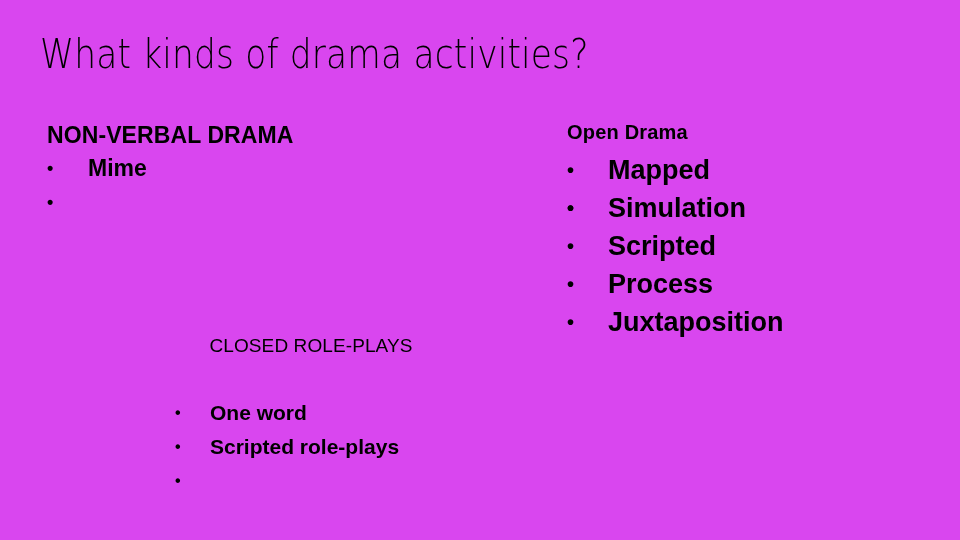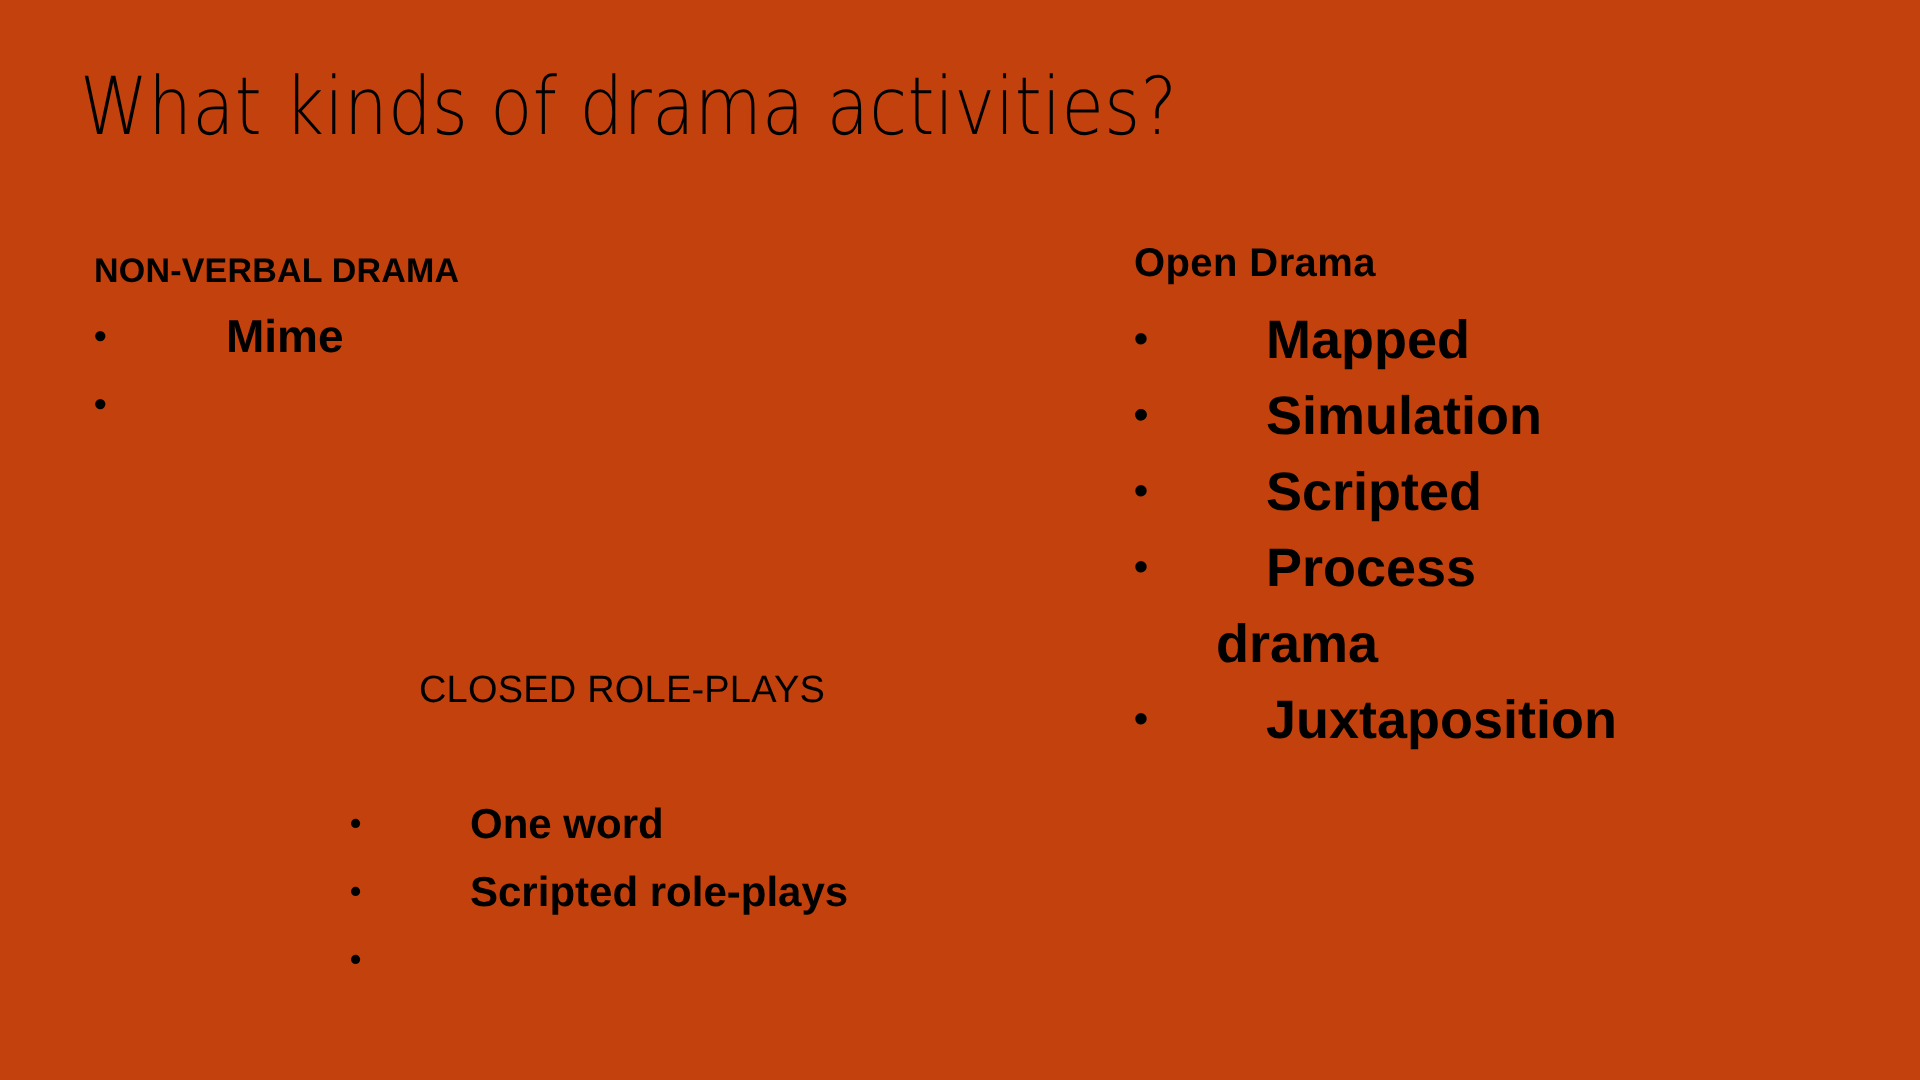--- a/index.html
+++ b/index.html
@@ -9,21 +9,21 @@
     background: #ffffff;
   }
   body {
     font-family: "DejaVu Sans", sans-serif;
     color: #000000;
   }
   #slide {
     position: relative;
     width: 960px;
     height: 540px;
-    background: #c2410c;
+    background: #d946ef;
     overflow: hidden;
   }
 
   
   .slide-title {
     position: absolute;
     left: 40px;
     top: 30px;
     width: 880px;
     font-family: "DejaVu Sans", sans-serif;
@@ -61,30 +61,29 @@
   }
   ul.bullets > li > .bullet-dot {
     position: absolute;
     left: 0;
     top: 0;
     display: inline-block;
     text-align: left;
   }
   ul.bullets > li > .bullet-text {
     display: inline-block;
-    margin-left: 25px;
   }
 
   
   #block-nonverbal {
     left: 47px;
     top: 120px;
   }
   #block-nonverbal .blk-heading {
-    font-size: 17px;
+    font-size: 23px;
     line-height: 31px;
     letter-spacing: 0.1px;
   }
   #block-nonverbal ul.bullets > li {
     font-size: 23px;
     line-height: 34px;
     padding-left: 41px;
   }
   #block-nonverbal ul.bullets > li > .bullet-dot {
     width: 26px;
@@ -192,21 +191,20 @@
         <span class="bullet-dot">•</span>
         <span class="bullet-text">Simulation</span>
       </li>
       <li>
         <span class="bullet-dot">•</span>
         <span class="bullet-text">Scripted</span>
       </li>
       <li>
         <span class="bullet-dot">•</span>
         <span class="bullet-text">Process</span>
-        <span class="cont-line">drama</span>
       </li>
       <li>
         <span class="bullet-dot">•</span>
         <span class="bullet-text">Juxtaposition</span>
       </li>
     </ul>
   </div>
 
 </div>
 

